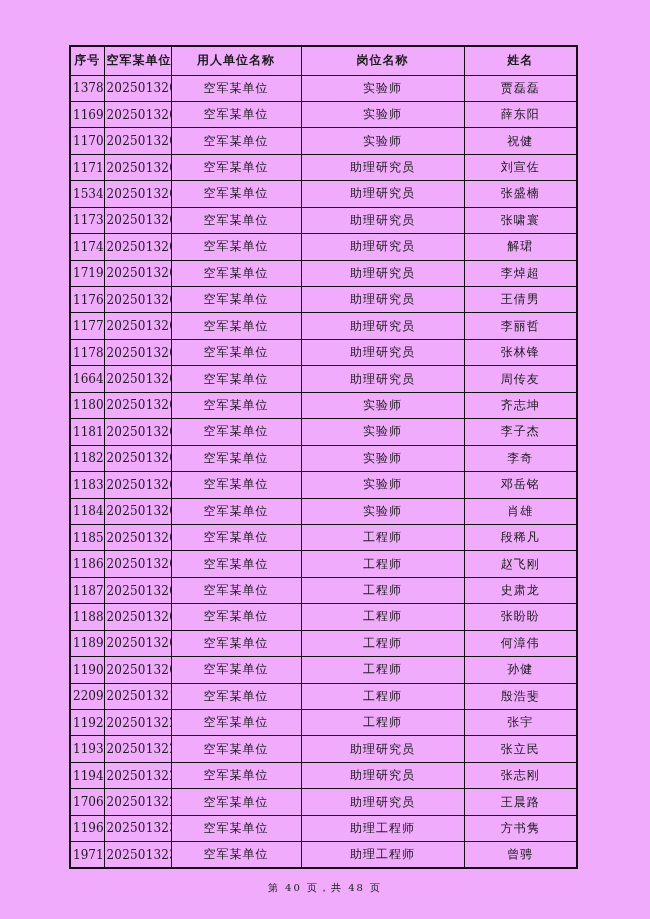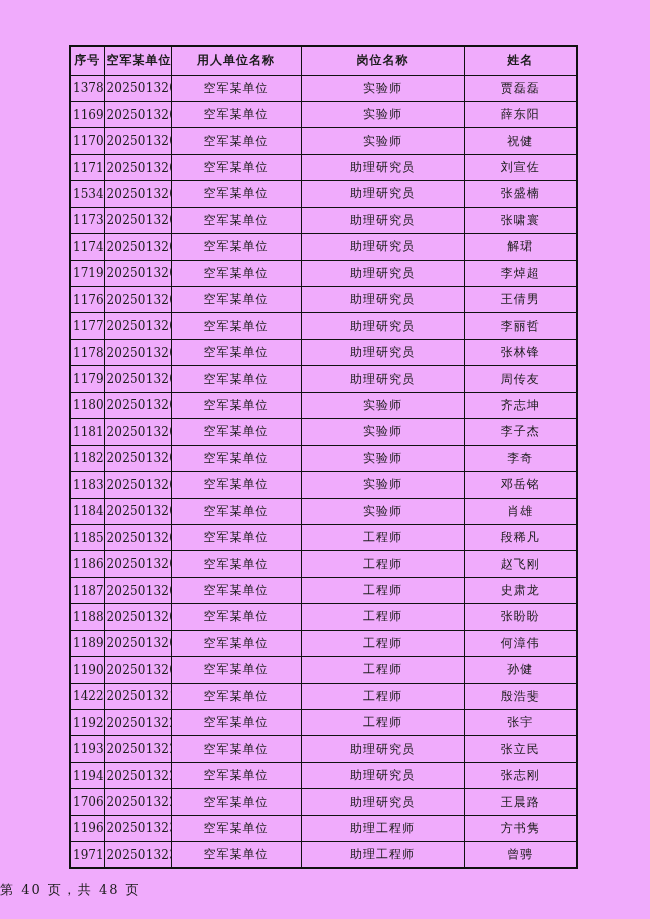--- a/index.html
+++ b/index.html
@@ -51,22 +51,22 @@
   .col-index    { width: 34px; }
   .col-code     { width: 67px; }
   .col-employer { width: 130px; }
   .col-position { width: 163px; }
   .col-name     { width: 113px; }
   .page-footer {
     position: absolute;
     left: 0;
     top: 881px;
     width: 650px;
-    text-align: left;
-    font-size: 13px;
+    text-align: center;
+    font-size: 10px;
     letter-spacing: 2px;
     color: #1c1c1c;
   }
 </style>
 </head>
 <body>
 
 <div class="page">
 
   <table class="roster">
@@ -158,21 +158,21 @@
           <td class="cell-name">李丽哲</td>
         </tr>
         <tr>
           <td class="cell-index">1178</td>
           <td class="cell-code">2025013201</td>
           <td class="cell-employer">空军某单位</td>
           <td class="cell-position">助理研究员</td>
           <td class="cell-name">张林锋</td>
         </tr>
         <tr>
-          <td class="cell-index">1179</td>
+          <td class="cell-index">1664</td>
           <td class="cell-code">2025013201</td>
           <td class="cell-employer">空军某单位</td>
           <td class="cell-position">助理研究员</td>
           <td class="cell-name">周传友</td>
         </tr>
         <tr>
           <td class="cell-index">1180</td>
           <td class="cell-code">2025013202</td>
           <td class="cell-employer">空军某单位</td>
           <td class="cell-position">实验师</td>
@@ -242,21 +242,21 @@
           <td class="cell-name">何漳伟</td>
         </tr>
         <tr>
           <td class="cell-index">1190</td>
           <td class="cell-code">2025013204</td>
           <td class="cell-employer">空军某单位</td>
           <td class="cell-position">工程师</td>
           <td class="cell-name">孙健</td>
         </tr>
         <tr>
-          <td class="cell-index">1422</td>
+          <td class="cell-index">2209</td>
           <td class="cell-code">2025013213</td>
           <td class="cell-employer">空军某单位</td>
           <td class="cell-position">工程师</td>
           <td class="cell-name">殷浩斐</td>
         </tr>
         <tr>
           <td class="cell-index">1192</td>
           <td class="cell-code">2025013222</td>
           <td class="cell-employer">空军某单位</td>
           <td class="cell-position">工程师</td>

